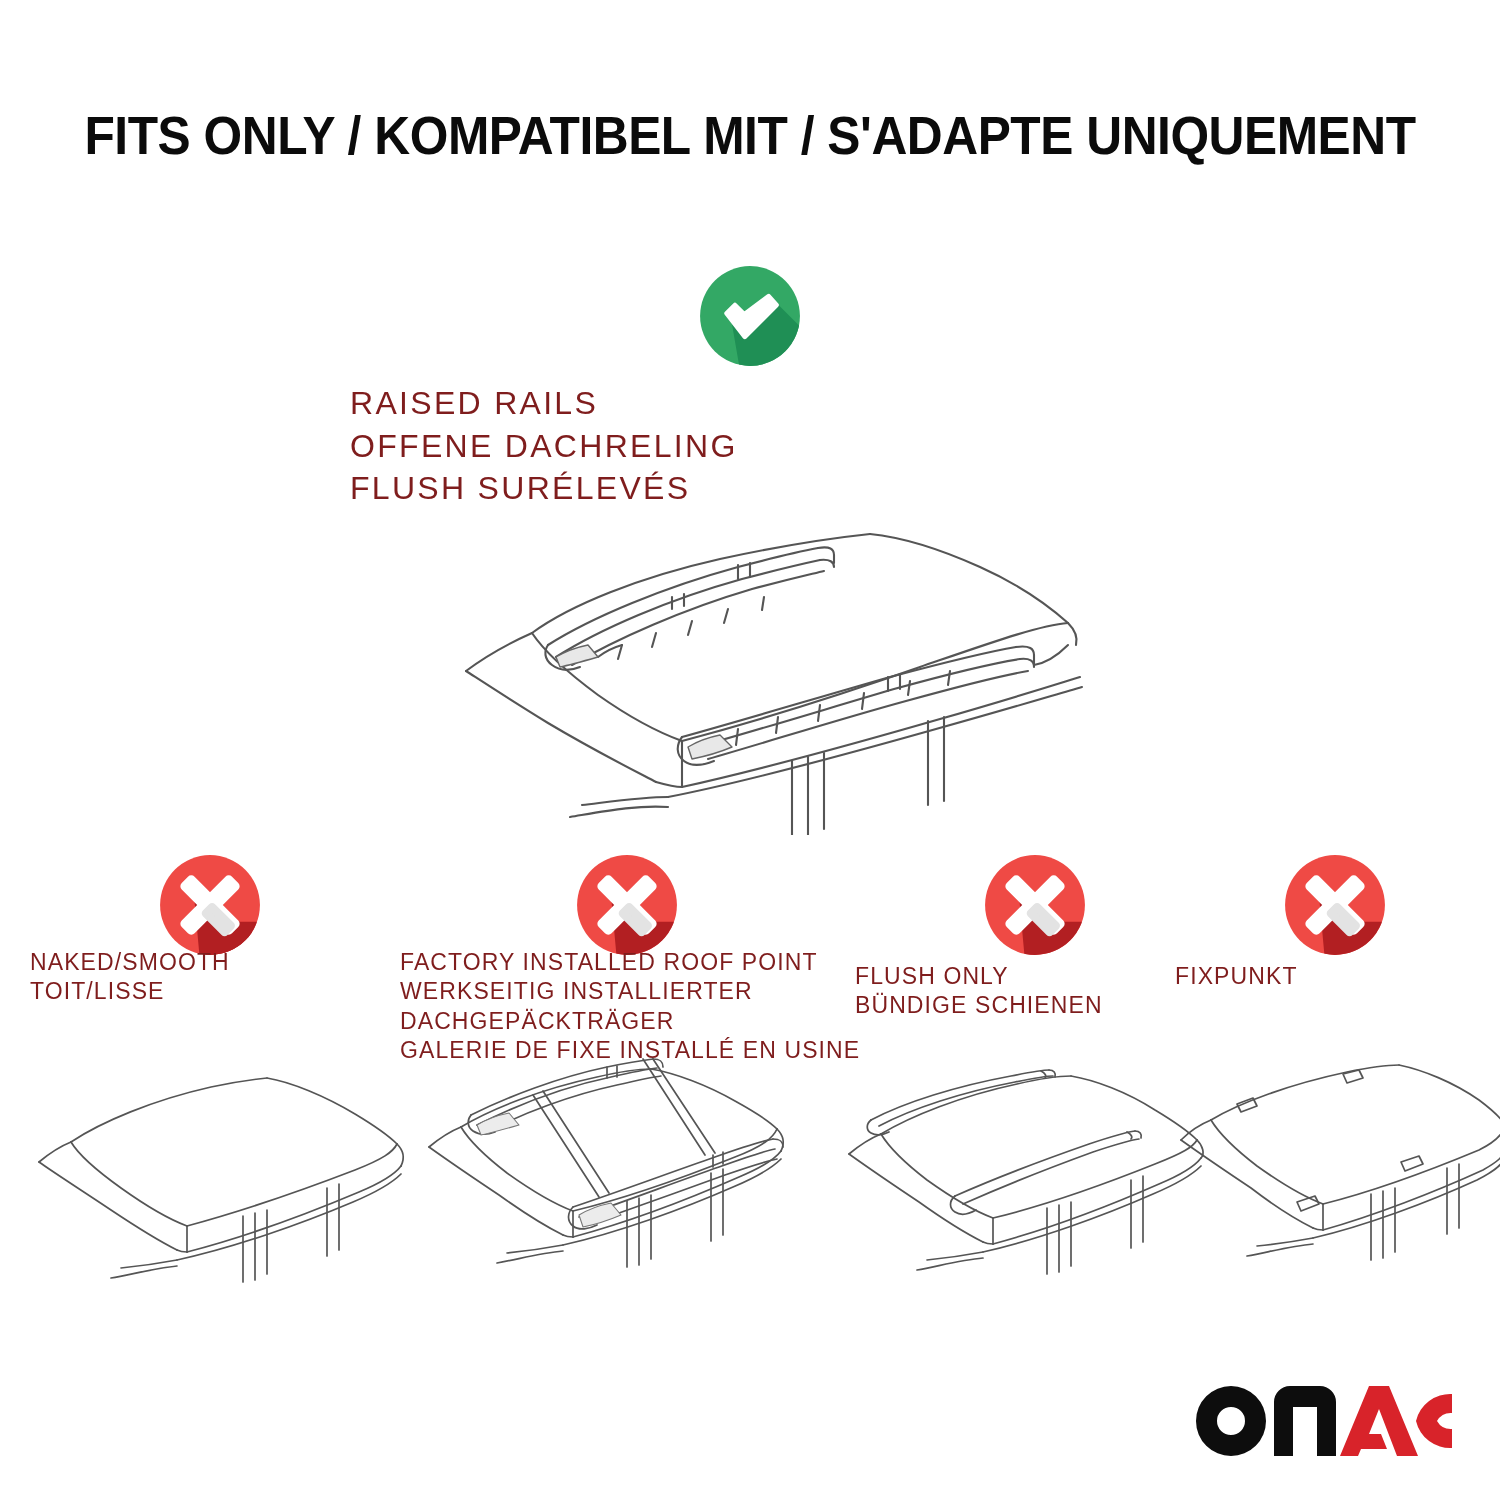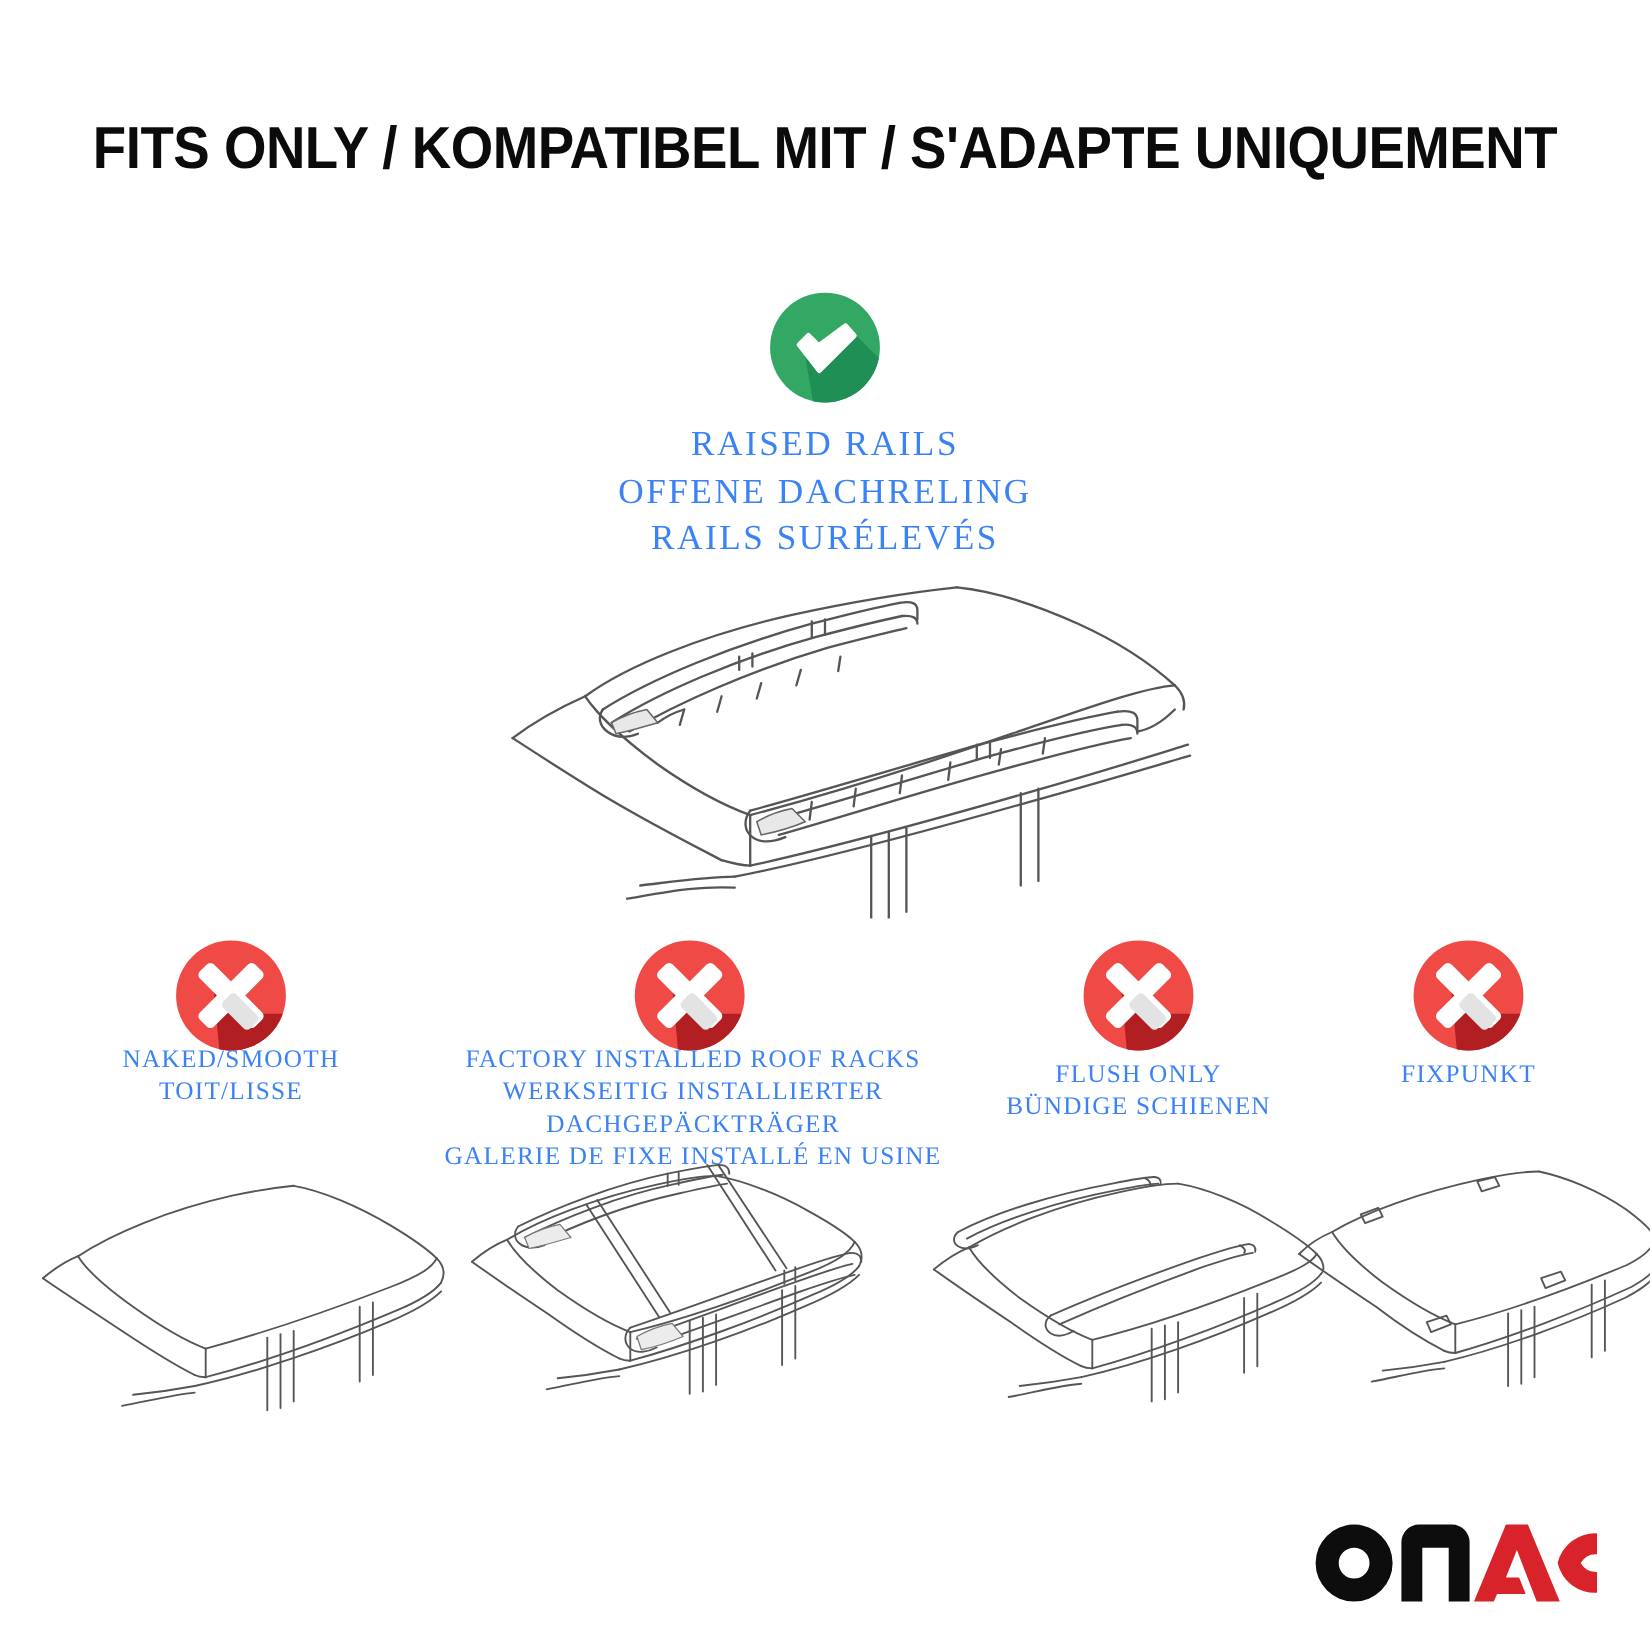--- a/index.html
+++ b/index.html
@@ -36,23 +36,22 @@
   .badge {
     position: absolute;
     width: 104px;
     height: 104px;
   }
   .badge svg { display: block; width: 100%; height: 100%; }
 
   
   .caption {
     position: absolute;
-    text-align: center;
-    color: #3b82f6;
-    font-family: Liberation Serif, serif;
+    color: #7f1d1d;
+    font-family: Liberation Sans, sans-serif;
     font-weight: 400;
     letter-spacing: 1.6px;
     line-height: 1.30;
   }
   .caption-main {
     font-size: 32px;
     letter-spacing: 2.3px;
     line-height: 1.33;
   }
   .caption-sub {
@@ -92,21 +91,21 @@
     <g clip-path="url(#ckclip)">
       <path d="M31 48 L47 64 L70 32 L100 62 L100 100 L40 100 Z" fill="#1f8f55"></path>
     </g>
     <path d="M27.5 47.5 L35.5 39.5 L44.5 48.5 L68 31 L75.5 39.5 L45 70 Z" fill="#ffffff" stroke="#ffffff" stroke-width="4.5" stroke-linejoin="round"></path>
   </svg>
 </div>
 
 <div class="caption caption-main" style="left:350px; top:382px; width:800px;">
   <div>RAISED RAILS</div>
   <div>OFFENE DACHRELING</div>
-  <div>RAILS SURÉLEVÉS</div>
+  <div>FLUSH SURÉLEVÉS</div>
 </div>
 
 <div class="illus" style="left:420px; top:505px; width:670px; height:330px;">
   <svg viewBox="0 0 670 330" xmlns="http://www.w3.org/2000/svg">
     <g fill="none" stroke="#555555" stroke-width="2.1" stroke-linecap="round" stroke-linejoin="round">
 
       <path d="M112 128 C150 100 220 72 300 54 C360 41 412 33 450 29"></path>
       <path d="M450 29 C480 32 520 44 560 62 C600 80 628 100 648 118"></path>
       <path d="M112 128 C120 140 140 162 178 190 C212 214 240 228 262 236"></path>
       <path d="M262 236 C330 218 420 190 500 162 C570 138 620 120 648 118"></path>
@@ -234,21 +233,21 @@
     </g>
     <g stroke-linecap="round" stroke-linejoin="round">
       <path d="M32 26 L74 68 L68 74 L26 32 Z" fill="#ffffff" stroke="#ffffff" stroke-width="9"></path>
       <path d="M68 26 L74 32 L32 74 L26 68 Z" fill="#ffffff" stroke="#ffffff" stroke-width="9"></path>
       <path d="M52 52 L70 70 L64 76 L46 58 Z" fill="#e3e3e3" stroke="#e3e3e3" stroke-width="8"></path>
     </g>
   </svg>
 </div>
 
 <div class="caption caption-sub" style="left:400px; top:948px; width:460px;">
-  <div>FACTORY INSTALLED ROOF RACKS</div>
+  <div>FACTORY INSTALLED ROOF POINT</div>
   <div>WERKSEITIG INSTALLIERTER</div>
   <div>DACHGEPÄCKTRÄGER</div>
   <div>GALERIE DE FIXE INSTALLÉ EN USINE</div>
 </div>
 
 <div class="illus" style="left:415px; top:1055px; width:390px; height:255px;">
   <svg viewBox="0 0 390 255" xmlns="http://www.w3.org/2000/svg">
     <g fill="none" stroke="#555555" stroke-width="1.7" stroke-linecap="round" stroke-linejoin="round">
 
       <path d="M46 72 C76 54 126 34 182 22 C208 16 226 14 236 14"></path>

